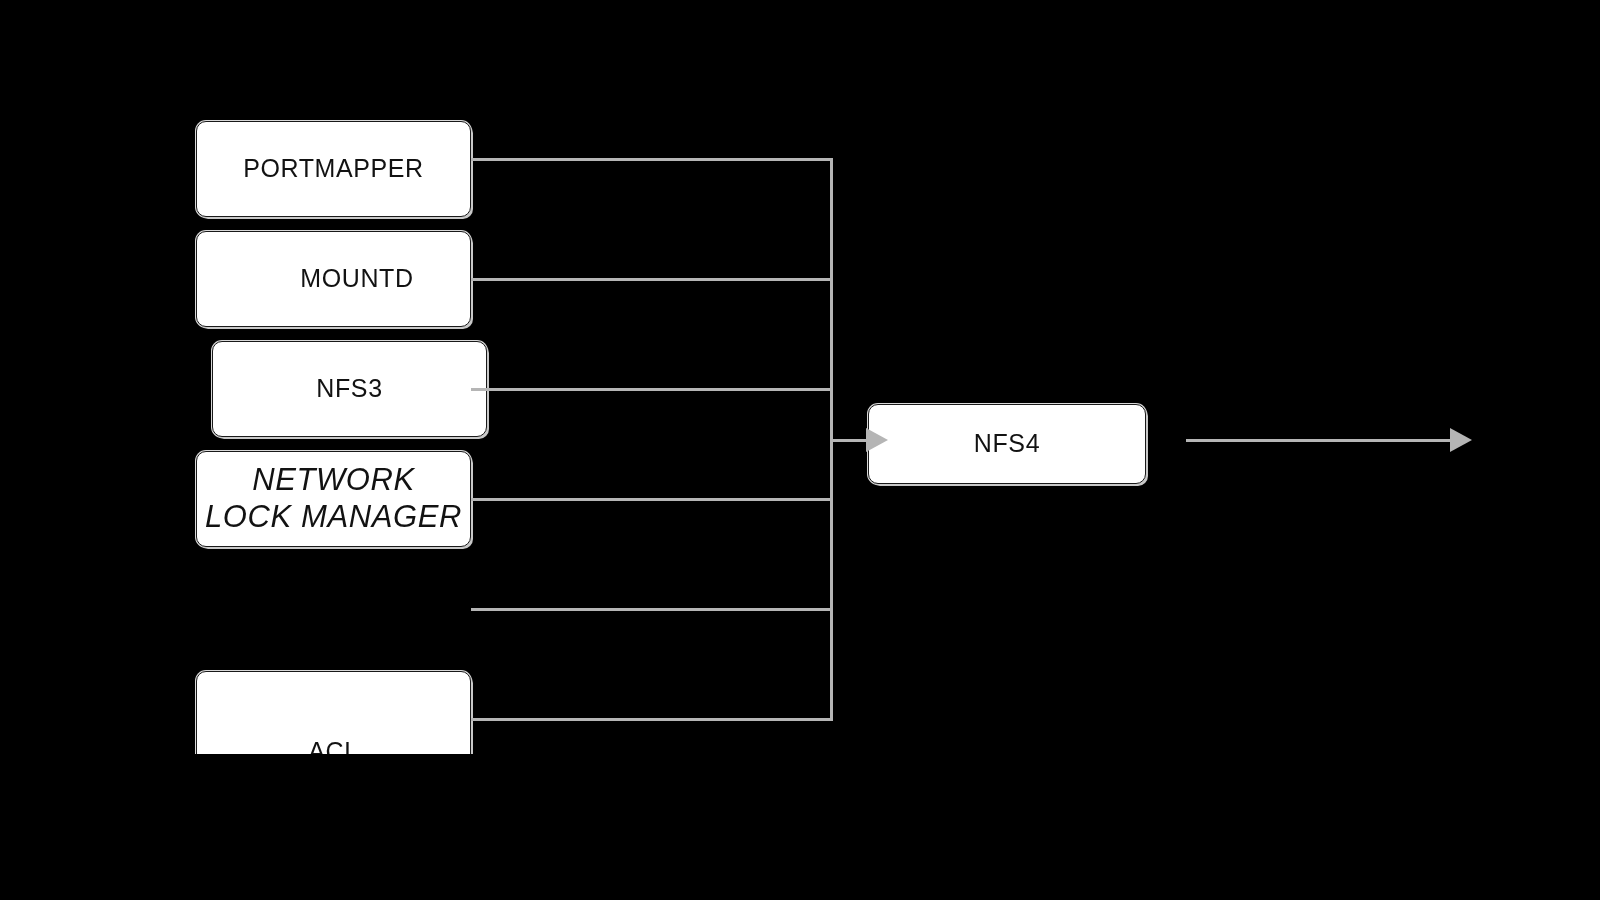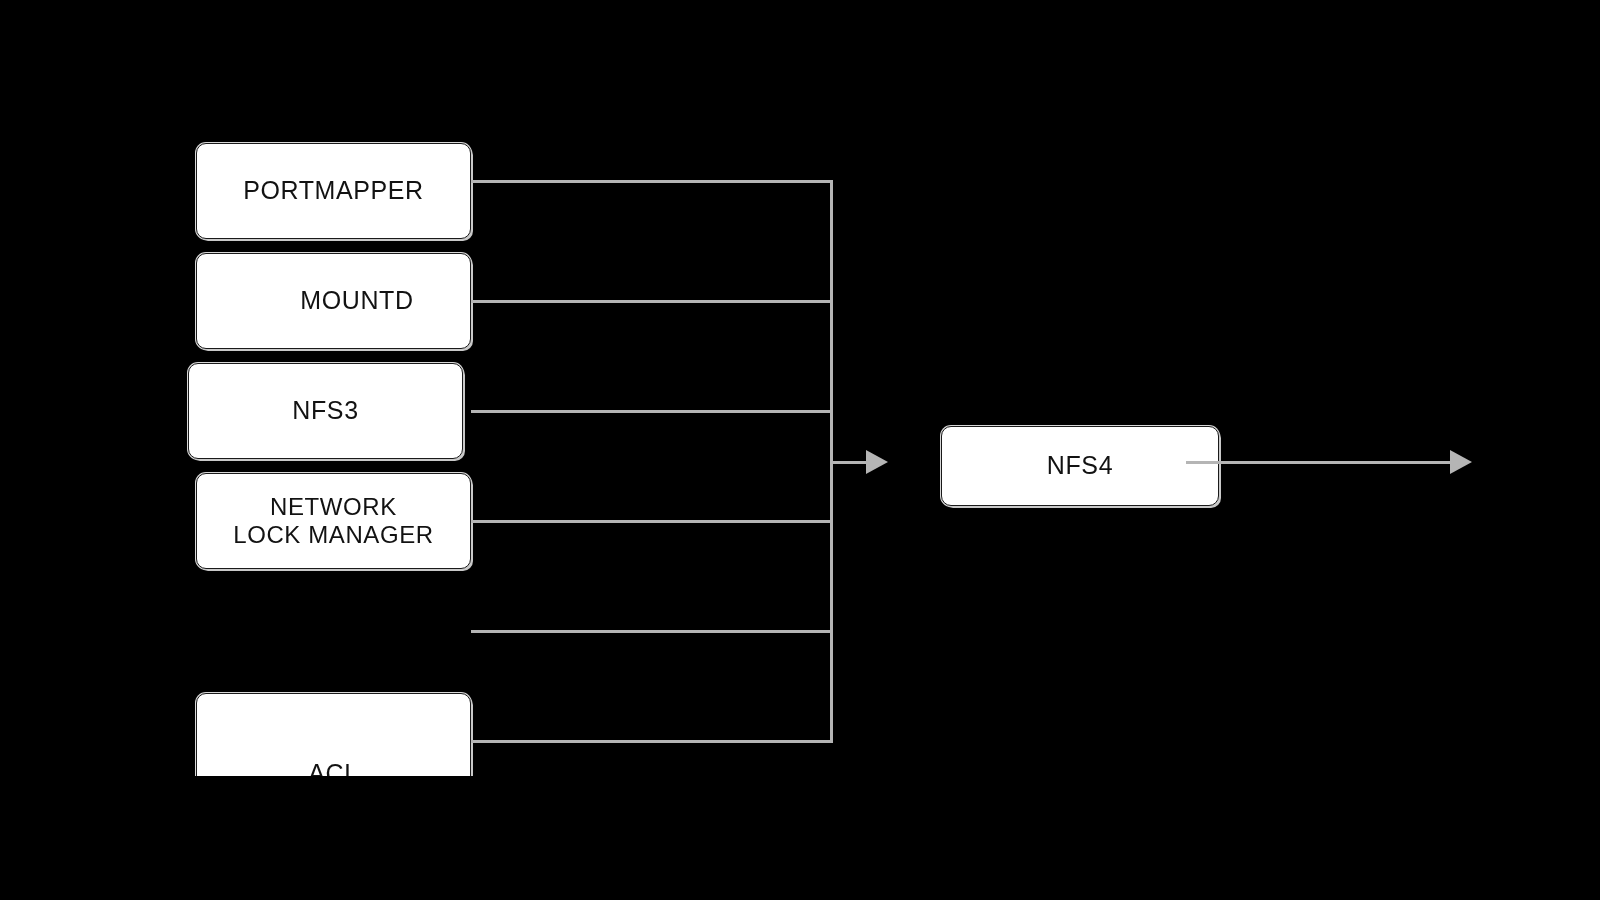--- a/index.html
+++ b/index.html
@@ -10,21 +10,20 @@
   }
   body {
     font-family: "Liberation Sans", sans-serif;
   }
   #canvas {
     position: relative;
     width: 1600px;
     height: 754px;
     background: #000000;
     overflow: hidden;
-    margin-top: 22px;
   }
   .node {
     position: absolute;
     background: #ffffff;
     border: 1px solid #1a1a1a;
     border-radius: 10px;
     box-shadow: 2px 2px 0 0 #c9c9c9, 0 0 0 1px #d8d8d8;
     display: flex;
     align-items: center;
     justify-content: center;
@@ -64,32 +63,32 @@
 <body>
 
 <div id="canvas">
 
   <div class="node" id="node-portmapper" style="left: 196px; top: 121px; width: 275px; height: 96px;">
     <span class="node-label">PORTMAPPER</span>
   </div>
   <div class="node" id="node-mountd" style="left: 196px; top: 231px; width: 275px; height: 96px; padding-left: 47px;">
     <span class="node-label">MOUNTD</span>
   </div>
-  <div class="node" id="node-nfs3" style="left: 188px; top: 341px; width: 275px; height: 96px;">
+  <div class="node" id="node-nfs3" style="left: 212px; top: 341px; width: 275px; height: 96px;">
     <span class="node-label">NFS3</span>
   </div>
   <div class="node" id="node-network-lock-manager" style="left: 196px; top: 451px; width: 275px; height: 96px;">
-    <span class="node-label" style="font-size: 24px;">NETWORK
+    <span class="node-label" style="font-size: 31px; font-style: italic;">NETWORK
 LOCK MANAGER</span>
   </div>
   <div class="node" id="node-acl" style="left: 196px; top: 671px; width: 275px; height: 96px; align-items: flex-end;">
     <span class="node-label">ACL</span>
   </div>
 
-  <div class="node" id="node-nfs4" style="left: 941px; top: 404px; width: 278px; height: 80px;">
+  <div class="node" id="node-nfs4" style="left: 868px; top: 404px; width: 278px; height: 80px;">
     <span class="node-label">NFS4</span>
   </div>
 
   <div class="conn-h" id="conn-0" style="left: 471px; top: 158px; width: 362px;"></div>
   <div class="conn-h" id="conn-1" style="left: 471px; top: 278px; width: 362px;"></div>
   <div class="conn-h" id="conn-2" style="left: 471px; top: 388px; width: 362px;"></div>
   <div class="conn-h" id="conn-3" style="left: 471px; top: 498px; width: 362px;"></div>
   <div class="conn-h" id="conn-4" style="left: 471px; top: 608px; width: 362px;"></div>
   <div class="conn-h" id="conn-5" style="left: 471px; top: 718px; width: 362px;"></div>
 

